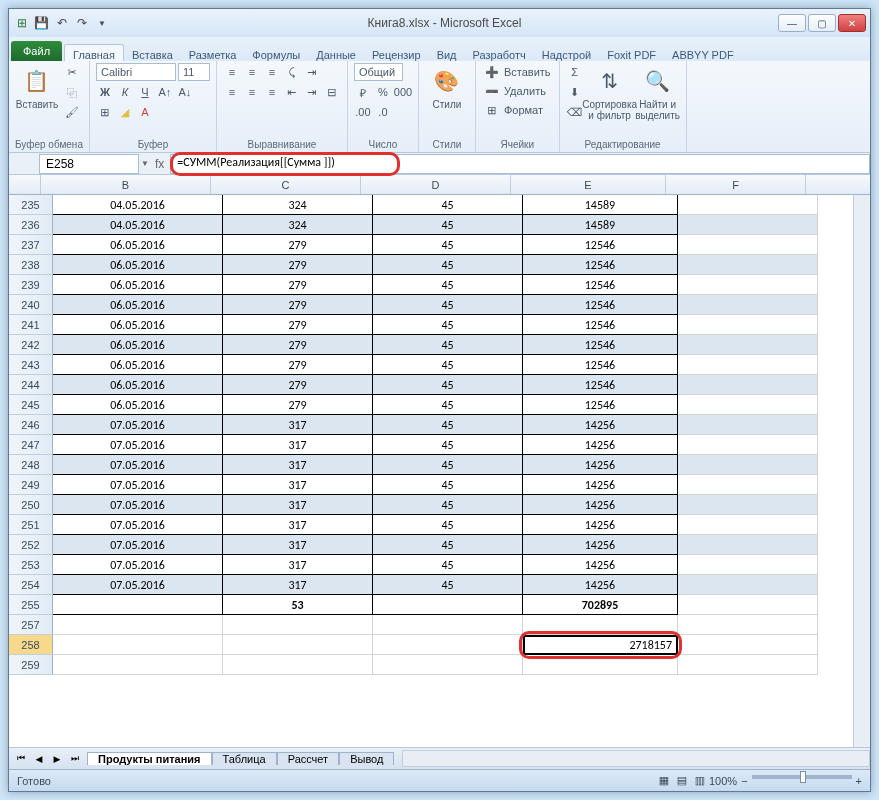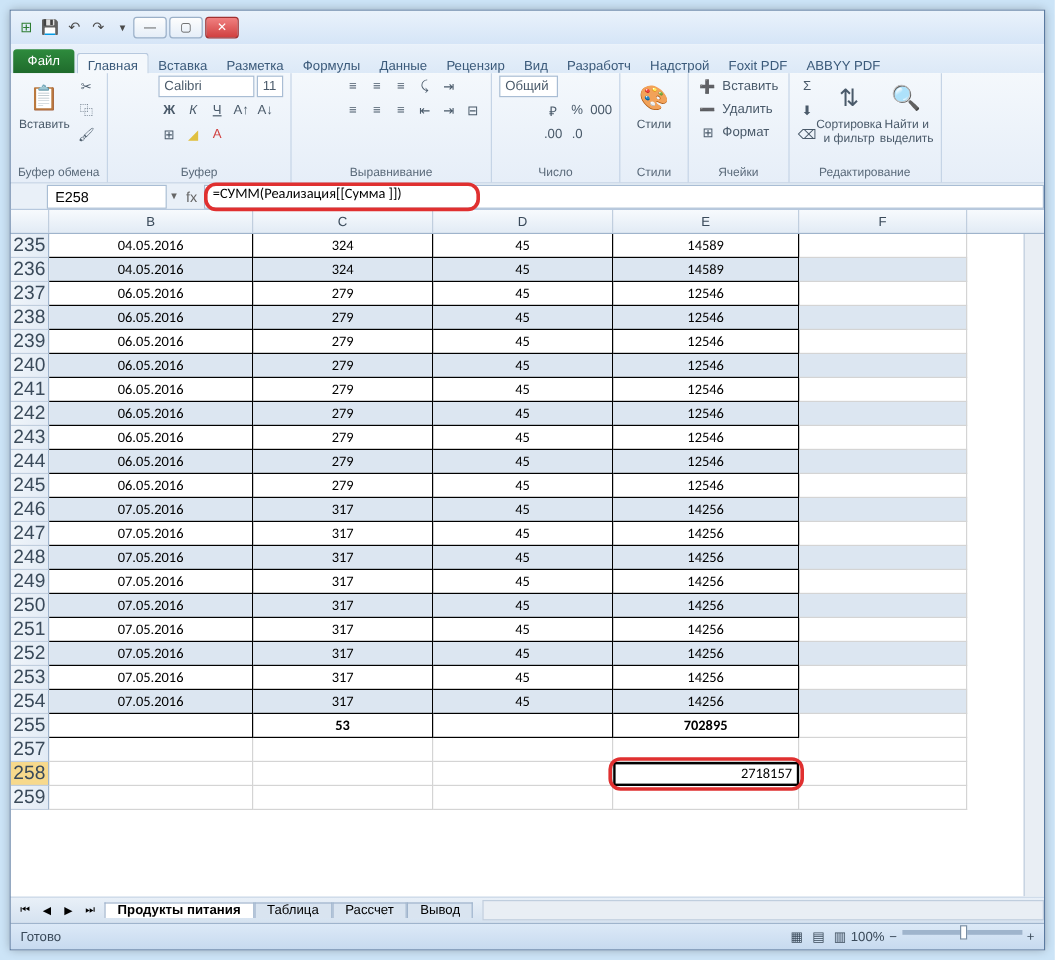--- a/index.html
+++ b/index.html
@@ -21,40 +21,40 @@
 .rtab.active { background: #f4f8fc; border: 1px solid #b6c8de; border-bottom: none; border-radius: 3px 3px 0 0; margin-top: 21px; }
 
 .ribbon { height: 92px; background: linear-gradient(#f4f8fc,#e6eef8); border-bottom: 1px solid #b6c8de; display: flex; font-size: 10px; color: #4a5a6a; }
 .rgroup { border-right: 1px solid #c5d4e6; padding: 2px 6px; display: flex; flex-direction: column; justify-content: space-between; }
 .rgroup-label { text-align: center; font-size: 10px; color: #5a6a7a; padding-top: 2px; }
 .rgroup-body { display: flex; gap: 4px; align-items: flex-start; flex: 1; }
 .big-btn { display: flex; flex-direction: column; align-items: center; width: 44px; padding: 2px; cursor: pointer; }
 .big-btn .icn { width: 32px; height: 32px; display: flex; align-items: center; justify-content: center; font-size: 20px; }
 .big-btn .lbl { font-size: 10px; margin-top: 2px; text-align: center; }
 .small-col { display: flex; flex-direction: column; gap: 2px; }
-.small-row { display: flex; gap: 2px; align-items: center; margin-left: 36px; }
+.small-row { display: flex; gap: 2px; align-items: center; }
 .sbtn { width: 18px; height: 18px; border: 1px solid transparent; display: flex; align-items: center; justify-content: center; font-size: 11px; cursor: pointer; }
 .combo { height: 18px; border: 1px solid #a9bdd4; background: #fff; font-size: 11px; padding: 0 4px; display: flex; align-items: center; }
 .menu-item { display: flex; align-items: center; gap: 4px; font-size: 11px; padding: 1px 2px; cursor: pointer; }
 .menu-item .mi-icn { width: 16px; height: 16px; display: flex; align-items: center; justify-content: center; }
 
 .formula-bar { height: 22px; border-bottom: 1px solid #b6c8de; display: flex; align-items: center; background: #e9f0f8; font-size: 12px; }
 .name-box { width: 100px; height: 20px; background: #fff; border: 1px solid #a9bdd4; margin: 0 2px 0 30px; padding: 0 6px; display: flex; align-items: center; }
 .fx-label { margin: 0 6px; color: #666; }
 .formula-input-wrap { flex: 1; display: flex; align-items: center; position: relative; }
 .formula-input { flex: 1; height: 20px; background: #fff; border: 1px solid #a9bdd4; padding: 0 6px; font-size: 12px; font-family: Calibri, sans-serif; }
 .formula-highlight { position: absolute; left: 0; top: -2px; border: 3px solid #e03030; border-radius: 10px; padding: 2px 8px; pointer-events: none; height: 24px; }
 
 .col-headers { height: 20px; display: flex; background: linear-gradient(#f7fafd,#e2ebf5); border-bottom: 1px solid #9fb4cc; font-size: 11px; color: #3a4a5a; }
 .corner { width: 32px; border-right: 1px solid #c0cede; }
 .ch { border-right: 1px solid #c0cede; display: flex; align-items: center; justify-content: center; }
 
 .grid-area { flex: 1; overflow: hidden; position: relative; background: #fff; }
 .grid-row { display: flex; height: 20px; }
-.row-hdr { width: 32px; background: linear-gradient(90deg,#f0f5fa,#e2ebf5); border-right: 1px solid #9fb4cc; border-bottom: 1px solid #c0cede; display: flex; align-items: center; justify-content: center; font-size: 16px; color: #3a4a5a; }
+.row-hdr { width: 44px; background: linear-gradient(90deg,#f0f5fa,#e2ebf5); border-right: 1px solid #9fb4cc; border-bottom: 1px solid #c0cede; display: flex; align-items: center; justify-content: center; font-size: 11px; color: #3a4a5a; }
 .row-hdr.sel { background: #f7d98c; }
 .cell { border-right: 1px solid #d4d4d4; border-bottom: 1px solid #d4d4d4; display: flex; align-items: center; padding: 0 4px; font-size: 12px; font-family: Calibri, sans-serif; }
 .cell.banded { background: #dce6f1; }
 .cell.data { border-right: 1px solid #000; border-bottom: 1px solid #000; }
 .cell.center { justify-content: center; }
 .cell.right { justify-content: flex-end; }
 .cell.bold { font-weight: bold; }
 .cell.selected { border: 2px solid #000; position: relative; }
 .result-highlight { position: absolute; border: 3px solid #e03030; border-radius: 10px; pointer-events: none; }
 
@@ -80,20 +80,21 @@
 <div class="window">
 
   <div class="titlebar">
     <div class="qat">
       <span class="qat-icon" style="color:#2e7d32">⊞</span>
       <span class="qat-icon" style="color:#3b5aa0">💾</span>
       <span class="qat-icon">↶</span>
       <span class="qat-icon">↷</span>
       <span class="qat-icon" style="font-size:8px">▼</span>
     </div>
+    <div class="title-text">Книга8.xlsx - Microsoft Excel</div>
     <div class="winbtns">
       <div class="winbtn">—</div>
       <div class="winbtn">▢</div>
       <div class="winbtn close">✕</div>
     </div>
   </div>
 
   <div class="ribbon-tabs">
     <div class="file-tab">Файл</div>
     <div id="rtabs"><span class="rtab active">Главная</span><span class="rtab">Вставка</span><span class="rtab">Разметка</span><span class="rtab">Формулы</span><span class="rtab">Данные</span><span class="rtab">Рецензир</span><span class="rtab">Вид</span><span class="rtab">Разработч</span><span class="rtab">Надстрой</span><span class="rtab">Foxit PDF</span><span class="rtab">ABBYY PDF</span></div>
@@ -112,21 +113,21 @@
           <div class="sbtn">🖌</div>
         </div>
       </div>
       <div class="rgroup-label">Буфер обмена</div>
     </div>
 
     <div class="rgroup">
       <div class="rgroup-body" style="flex-direction:column;gap:2px">
         <div class="small-row">
           <div class="combo" style="width:80px">Calibri</div>
-          <div class="combo" style="width:22px">11</div>
+          <div class="combo" style="width:32px">11</div>
         </div>
         <div class="small-row">
           <div class="sbtn">
               <b>Ж</b>
             </div>
           <div class="sbtn">
               <i>К</i>
             </div>
           <div class="sbtn">
               <u>Ч</u>

